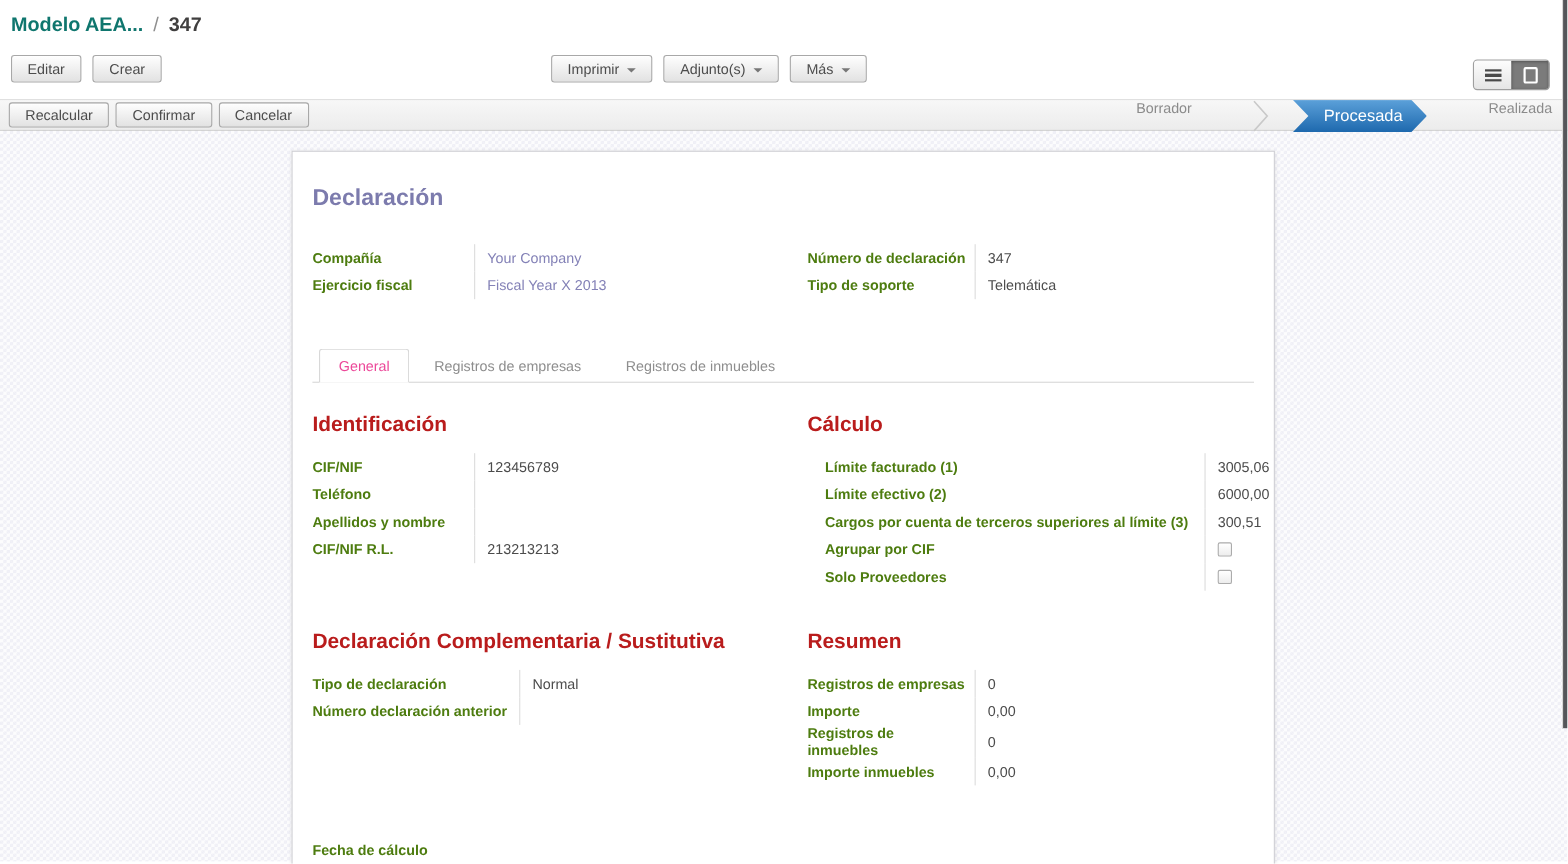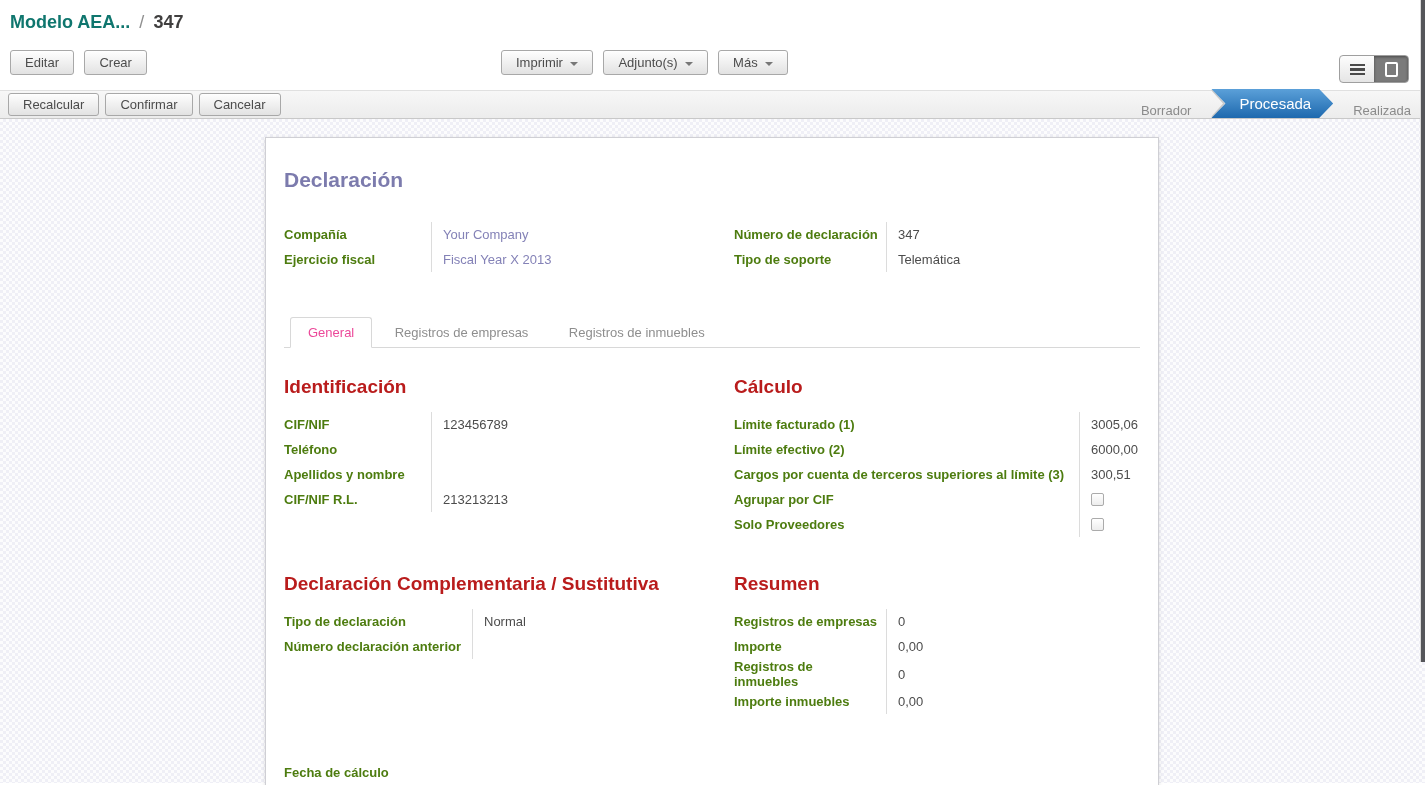--- a/index.html
+++ b/index.html
@@ -47,21 +47,21 @@
   .icon-form { width:13px; height:15px; border:2.5px solid #fff; border-radius:2px; background:transparent; }
 
   
   .strip {
     height:29px; display:flex; align-items:center;
     background:linear-gradient(#f7f7f7,#ececec);
     border-top:1px solid #e0e0e0; border-bottom:1px solid #c8c8c8;
     padding-left:8px;
   }
   .strip .btn { padding:3px 14px; }
-  .statusbar { margin-left:auto; display:flex; align-items:flex-end; height:100%; }
+  .statusbar { margin-left:auto; display:flex; align-items:flex-start; height:100%;gap:36px; }
   .sb-state { font-size:13px; color:#8b8b8b; padding:0 20px; white-space:nowrap; }
   .sb-chevron { margin-right:-15px; position:relative; z-index:0; }
   .sb-active {
     position:relative; z-index:1; height:29px; line-height:29px;
     padding:0 22px 0 28px; color:#fff; font-size:15px; white-space:nowrap;
     background:linear-gradient(#5ba0d9,#1e69ae);
     clip-path:polygon(0 0, calc(100% - 14px) 0, 100% 50%, calc(100% - 14px) 100%, 0 100%, 14px 50%);
   }
   .sb-last { padding-right:14px; }
 
@@ -84,21 +84,21 @@
   .sec-title { color:#b91c1c; font-size:19px; font-weight:bold; margin:0 0 14px 0; }
 
   .cols { display:flex; }
   .col-l { width:450px; flex:none; }
   .col-r { flex:1; }
 
   .field { display:flex; align-items:center; min-height:25px; font-size:13px; }
   .f-label { font-weight:bold; color:#4d7c0f; flex:none; padding-right:8px; }
   .f-value { border-left:1px solid #dcdcdc; padding-left:11px; align-self:stretch; display:flex; align-items:center; flex:1; color:#4c4c4c; }
   .f-value.link { color:#8482b7; cursor:pointer; }
-  .w147 { width:147px; } .w152 { width:152px; } .w188 { width:188px; } .w345 { width:345px; }
+  .w147 { width:147px; } .w152 { width:152px; } .w188 { width:188px; } .w345 { width:345px;margin-left:16px; }
 
   .checkbox {
     width:13px; height:13px; border:1px solid #ababab; border-radius:2px;
     background:linear-gradient(#fff,#ededed); cursor:pointer;
   }
 
   
   .tabs { margin-top:44px; border-bottom:1px solid #d8d8d8; padding-left:6px; }
   .tab {
     display:inline-block; font-size:13px; padding:7px 17px; cursor:pointer;

